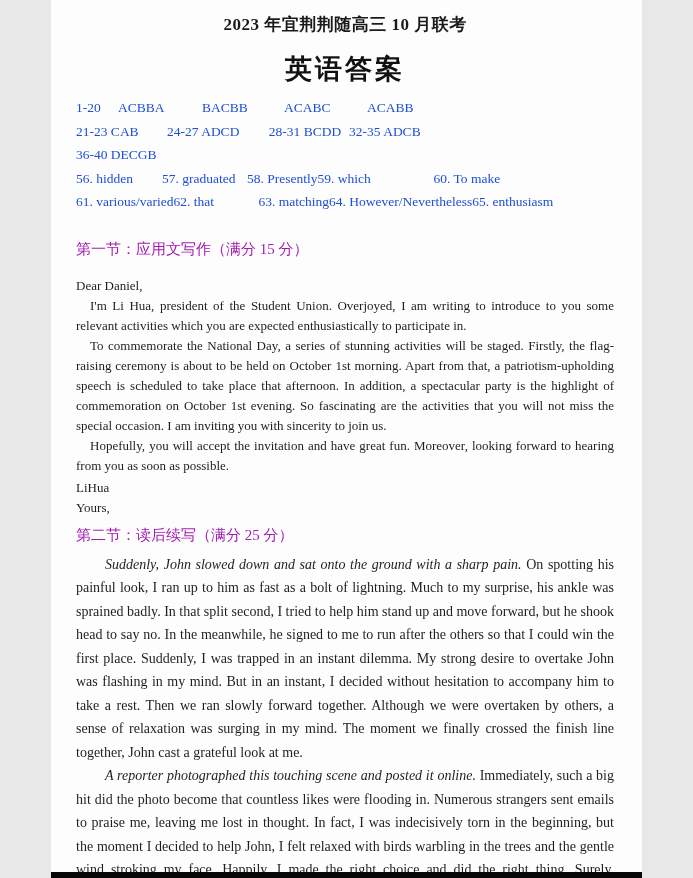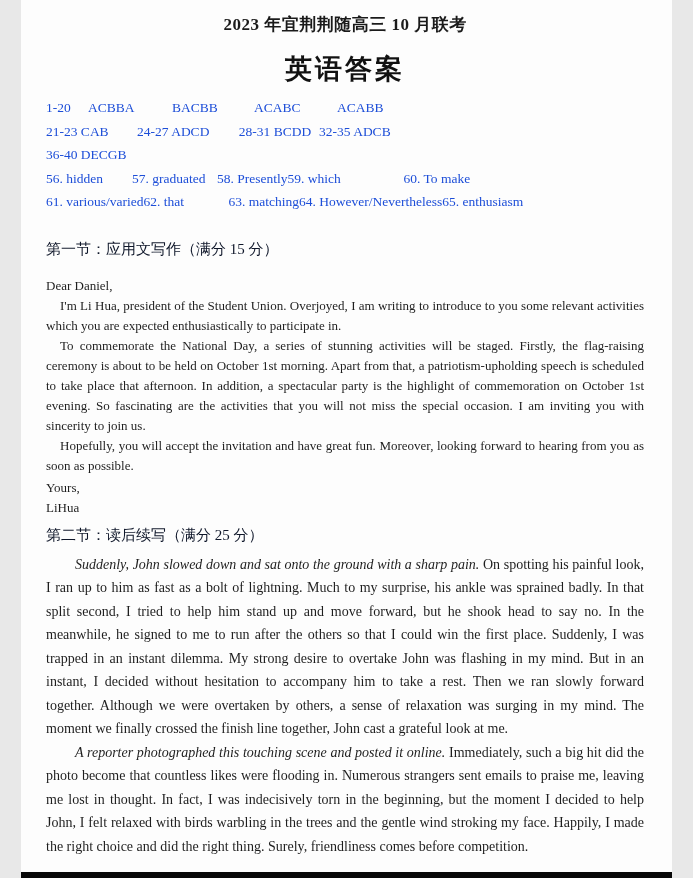--- a/index.html
+++ b/index.html
@@ -1,20 +1,20 @@
 <!DOCTYPE html>
 <html><head>
 <meta charset="utf-8">
 <style>
   * { margin: 0; padding: 0; box-sizing: border-box; }
   html, body { background: #e8e8e8; }
   body { font-family: "Liberation Serif", "DejaVu Serif", serif; }
   .page {
     position: relative;
-    width: 651px;
+    width: 591px;
     height: 878px;
     margin: 0 auto;
     background: #fdfdfd;
     color: #1e1e1e;
     overflow: hidden;
     padding: 0 28px 0 25px;
   }
   .exam-title {
     text-align: center;
     font-size: 17px;
@@ -42,21 +42,21 @@
   .r1c1 { min-width: 42px; } .r1c2 { min-width: 84px; } .r1c3 { min-width: 82px; } .r1c4 { min-width: 83px; }
   
   .r2c1 { min-width: 91px; } .r2c2 { min-width: 94px; } .r2c3 { min-width: 88px; text-align: center; }
   
   .r4c1 { min-width: 88px; } .r4c2 { min-width: 95px; }
   
   .r5c1 { min-width: 86px; } .r5c2 { min-width: 85px; } .r5c3 { min-width: 68px; } .r5c4 { min-width: 116px; }
   .sec-heading {
     font-size: 15px;
     line-height: 21px;
-    color: #0f172a;
+    color: #a21caf;
   }
   .section-one { margin-top: 25px; }
   .letter-body { font-size: 13px; line-height: 20px; }
   .letter-body p { text-align: justify; }
   .salutation { margin-top: 16px; }
   .para-indent { text-indent: 14px; }
   .closing-block { text-align: right; margin-top: 2px; padding-right: 14px; }
   .section-two { margin-top: 7px; }
   .essay-body { font-size: 14px; line-height: 23.5px; margin-top: 7px; }
   .essay-body p { text-align: justify; text-indent: 29px; }
@@ -95,22 +95,22 @@
   </div>
 
   <div class="section-one">
     <div class="sec-heading">第一节：应用文写作（满分 15 分）</div>
     <div class="letter-body">
       <p class="salutation">Dear Daniel,</p>
       <p class="para-indent">I'm Li Hua, president of the Student Union. Overjoyed, I am writing to introduce to you some relevant activities which you are expected enthusiastically to participate in.</p>
       <p class="para-indent">To commemorate the National Day, a series of stunning activities will be staged. Firstly, the flag-raising ceremony is about to be held on October 1st morning. Apart from that, a patriotism-upholding speech is scheduled to take place that afternoon. In addition, a spectacular party is the highlight of commemoration on October 1st evening. So fascinating are the activities that you will not miss the special occasion. I am inviting you with sincerity to join us.</p>
       <p class="para-indent">Hopefully, you will accept the invitation and have great fun. Moreover, looking forward to hearing from you as soon as possible.</p>
       <div class="closing-block">
+        <p>LiHua</p>
         <p>Yours,</p>
-        <p>LiHua</p>
       </div>
     </div>
   </div>
 
   <div class="section-two">
     <div class="sec-heading">第二节：读后续写（满分 25 分）</div>
     <div class="essay-body">
       <p><span class="essay-lead">Suddenly, John slowed down and sat onto the ground with a sharp pain.</span><span> On spotting his painful look, I ran up to him as fast as a bolt of lightning. Much to my surprise, his ankle was sprained badly. In that split second, I tried to help him stand up and move forward, but he shook head to say no. In the meanwhile, he signed to me to run after the others so that I could win the first place. Suddenly, I was trapped in an instant dilemma. My strong desire to overtake John was flashing in my mind. But in an instant, I decided without hesitation to accompany him to take a rest. Then we ran slowly forward together. Although we were overtaken by others, a sense of relaxation was surging in my mind. The moment we finally crossed the finish line together, John cast a grateful look at me.</span></p>
       <p><span class="essay-lead">A reporter photographed this touching scene and posted it online.</span><span> Immediately, such a big hit did the photo become that countless likes were flooding in. Numerous strangers sent emails to praise me, leaving me lost in thought. In fact, I was indecisively torn in the beginning, but the moment I decided to help John, I felt relaxed with birds warbling in the trees and the gentle wind stroking my face. Happily, I made the right choice and did the right thing. Surely, friendliness comes before competition.</span></p>
     </div>

